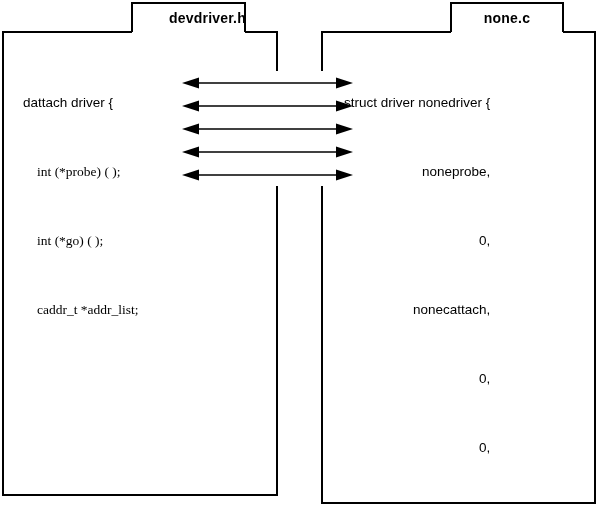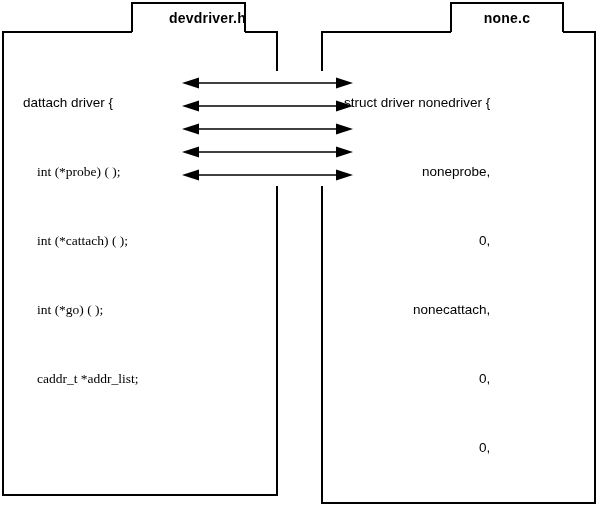--- a/index.html
+++ b/index.html
@@ -88,21 +88,20 @@
     <polygon points="353,175 336,169.5 336,180.5" fill="#000000"></polygon>
   </g>
 </svg>
 
 <div class="tab-label" id="left-tab-label">devdriver.h</div>
 <div class="tab-label" id="right-tab-label">none.c</div>
 
 <div class="codeblock" id="left-code">
   <div class="line">dattach driver {</div>
   <div class="line indent">int (*probe) ( );</div>
-  <div class="line indent">int (*cattach) ( );</div>
   <div class="line indent">int (*go) ( );</div>
   <div class="line indent">caddr_t *addr_list;</div>
   
   
   
   
   
   
   
   

